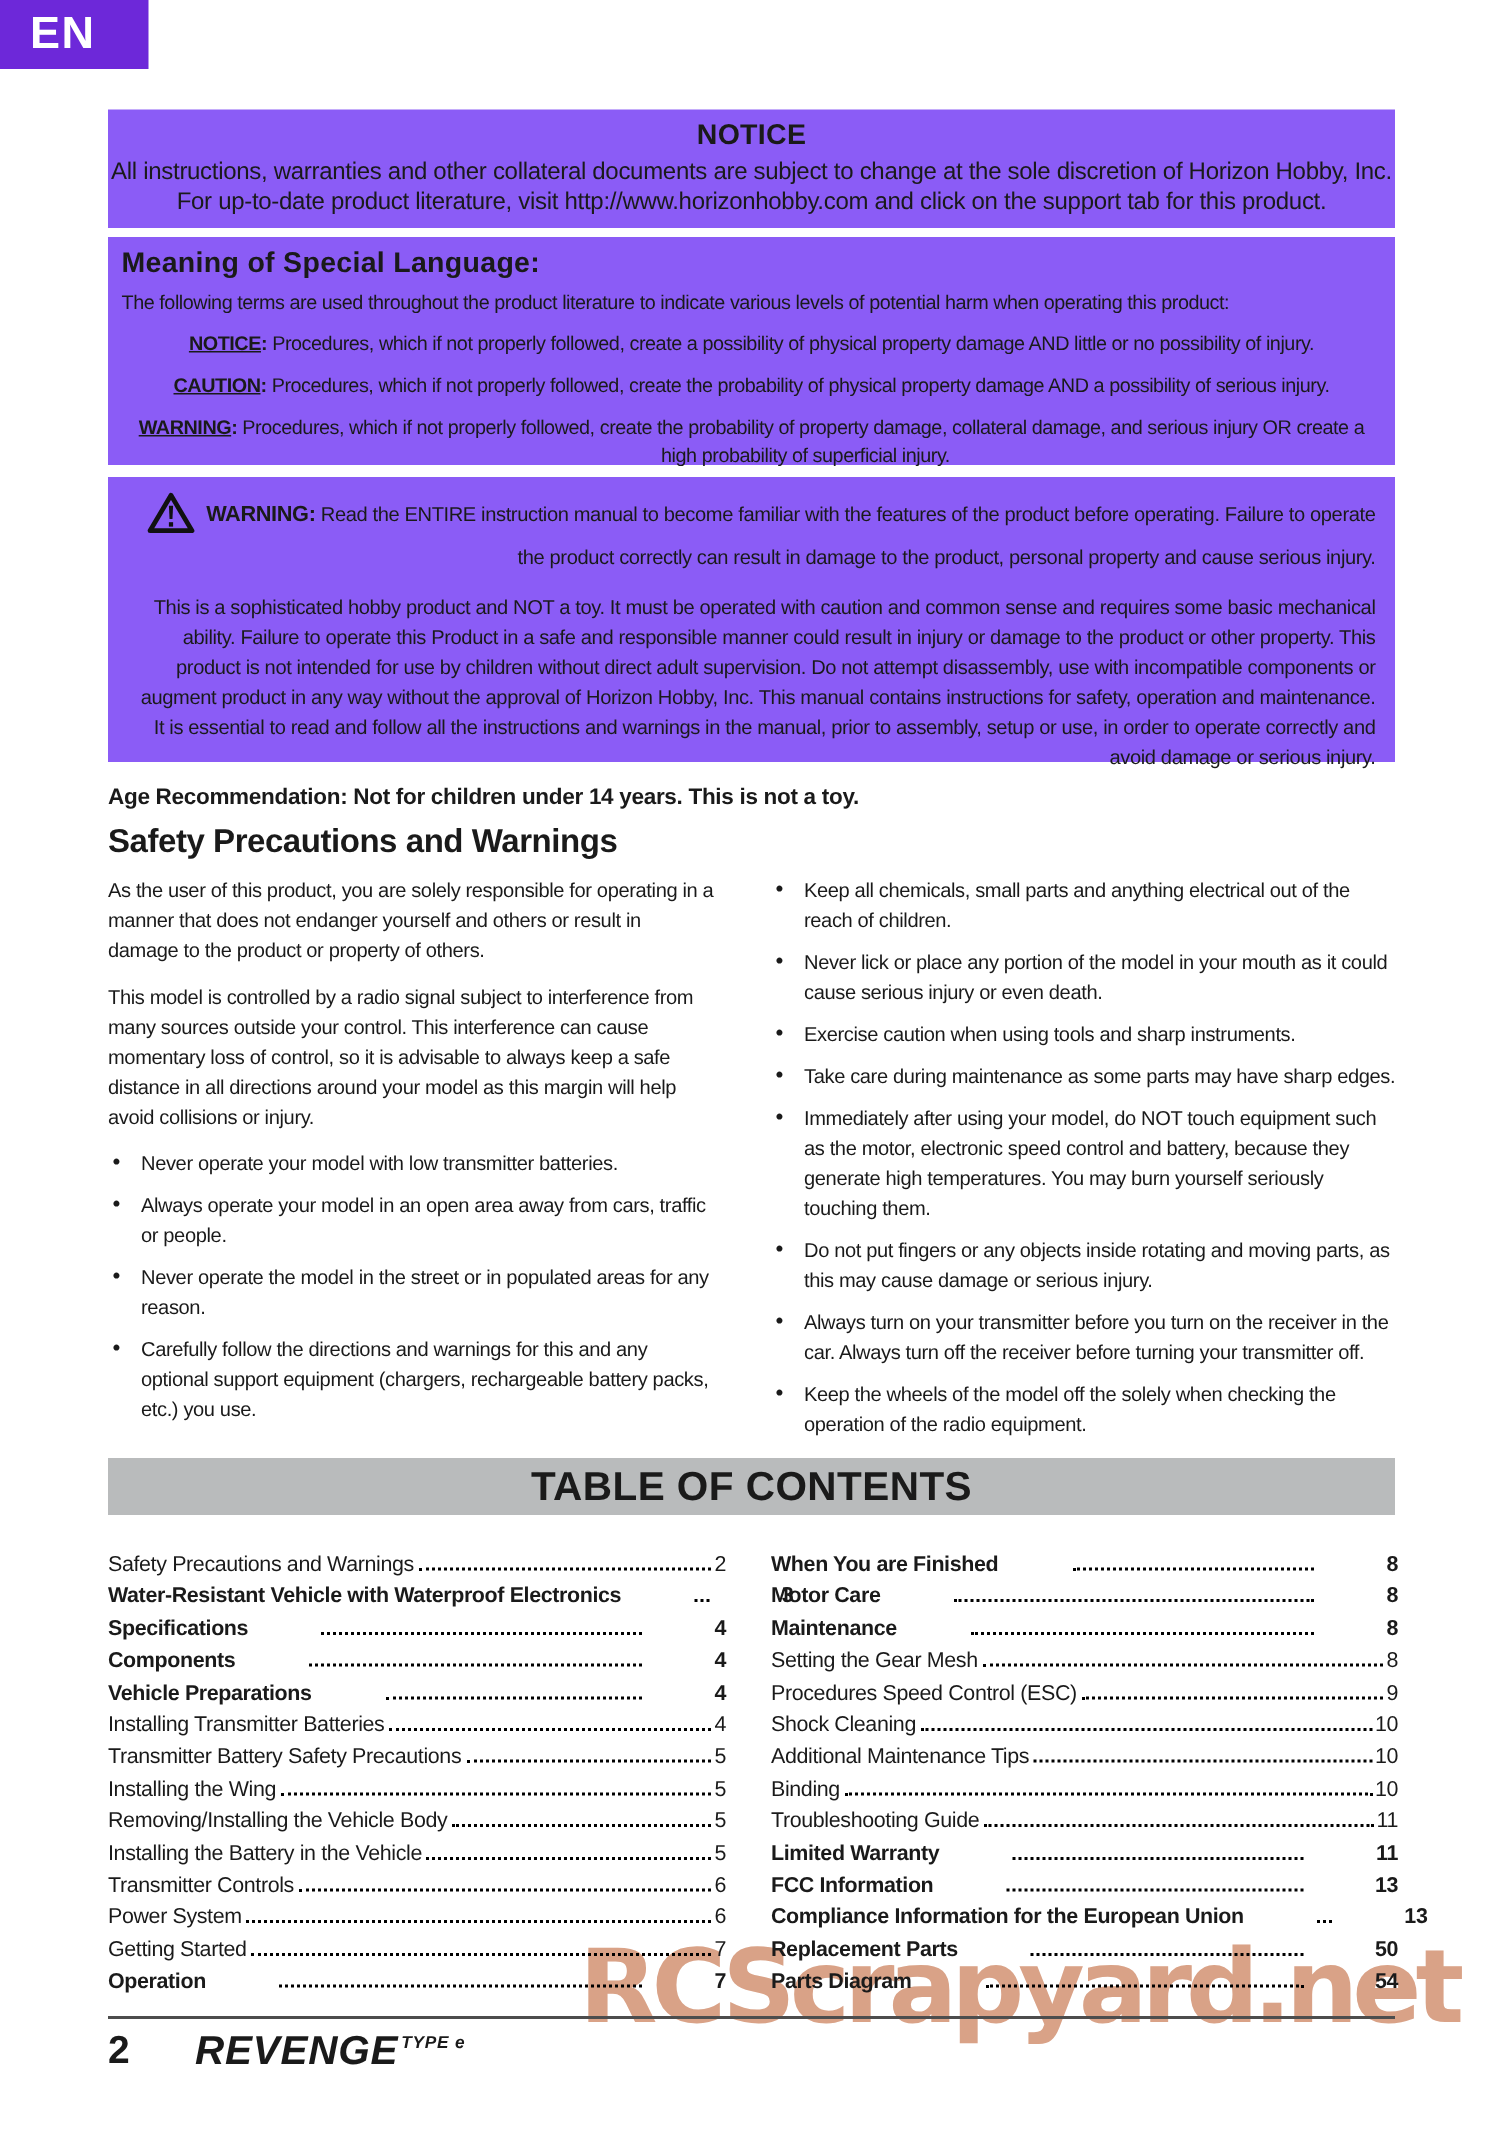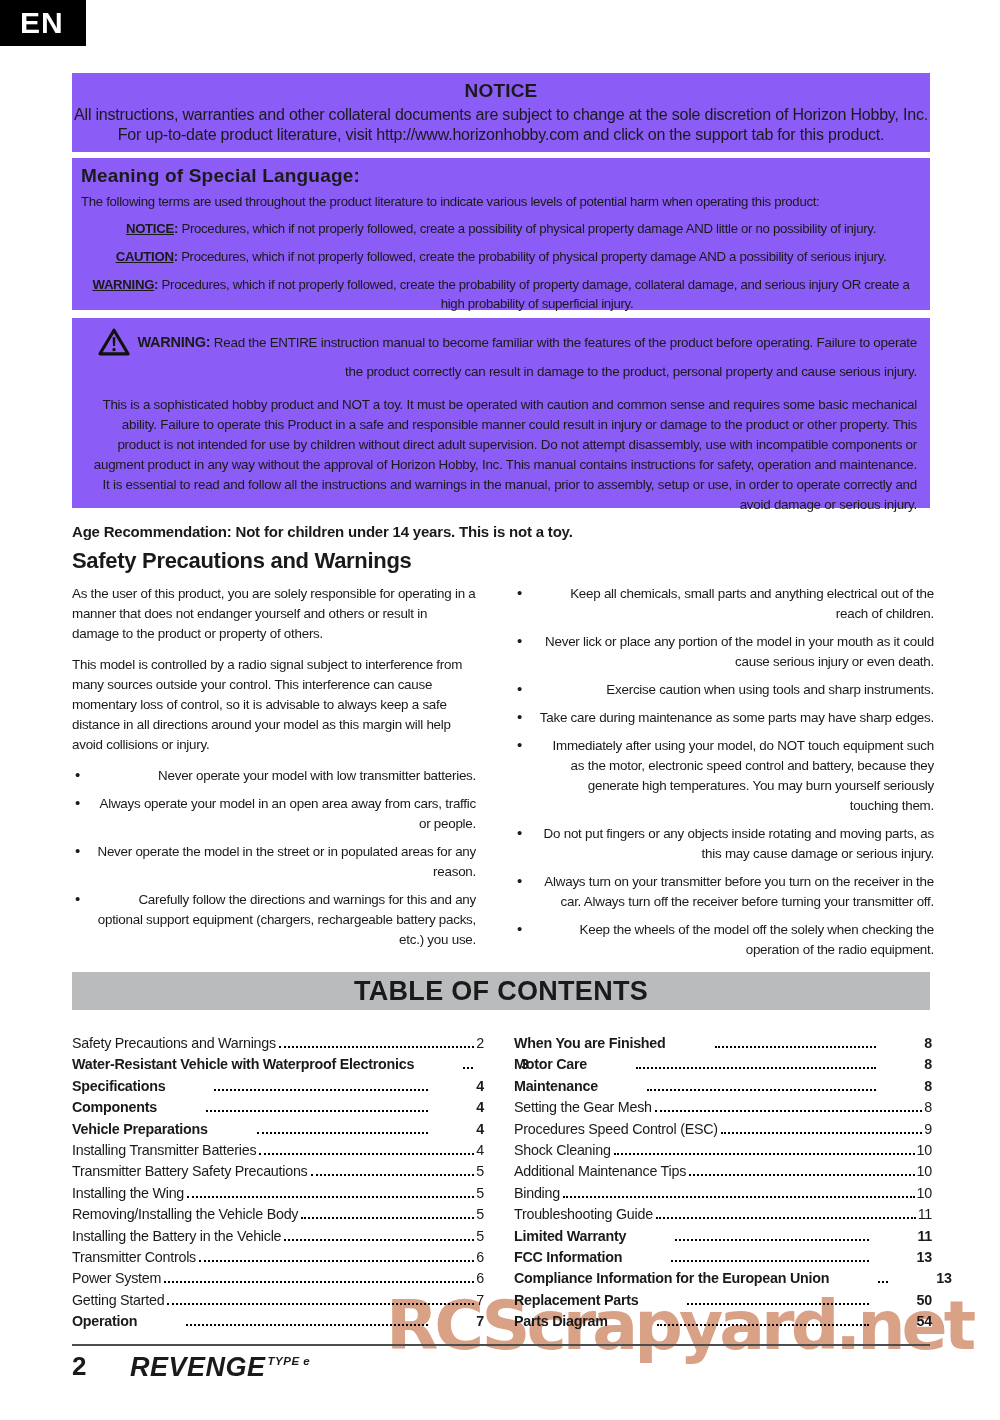--- a/index.html
+++ b/index.html
@@ -1,20 +1,20 @@
 <!DOCTYPE html>
 <html><head>
 <meta charset="utf-8">
 <style>
   html,body{margin:0;padding:0;background:#ffffff;}
   body{width:1000px;height:1420px;position:relative;font-family:"Liberation Sans",sans-serif;color:#1a1a1a;overflow:hidden;}
   .page{position:absolute;inset:0;}
   .layer-content{position:relative;z-index:2;}
   
-  .en-tag{position:absolute;top:0;left:0;width:86px;height:46px;background:#000000;color:#fff;
+  .en-tag{position:absolute;top:0;left:0;width:99px;height:46px;background:#6d28d9;color:#fff;
     font-weight:bold;font-size:30px;display:flex;align-items:center;padding-left:20px;box-sizing:border-box;letter-spacing:1px;}
   
   .graybox{position:absolute;left:72px;width:858px;background:#8b5cf6;box-sizing:border-box;}
   .notice-box{top:73px;height:79px;text-align:center;padding-top:7px;}
   .box-title{font-weight:bold;font-size:19px;letter-spacing:0.2px;margin:0 0 3px 0;}
   .box-line{font-size:16px;letter-spacing:-0.2px;line-height:20px;margin:0;}
   .meaning-box{top:158px;height:152px;padding:7px 9px 0 9px;}
   .meaning-box .box-title{margin-bottom:5px;}
   .intro-line{font-size:13.2px;letter-spacing:-0.3px;line-height:19px;margin:0 0 8px 0;text-align:left;}
   .term{font-size:13.2px;letter-spacing:-0.3px;line-height:19px;margin:0 0 9px 0;text-align:center;
@@ -29,21 +29,21 @@
   .warn-p2{margin-top:13px;}
   
   .age-line{position:absolute;left:72px;top:523px;width:858px;font-weight:bold;font-size:15px;letter-spacing:-0.2px;}
   .section-heading{position:absolute;left:72px;top:548px;font-weight:bold;font-size:22px;letter-spacing:-0.3px;}
   
   .col{position:absolute;top:584px;font-size:13.4px;letter-spacing:-0.25px;line-height:20px;}
   .col-left{left:72px;width:404px;}
   .col-right{left:514px;width:420px;}
   .col p{margin:0 0 11px 0;}
   ul.bullets{list-style:none;margin:0;padding:0;}
-  ul.bullets li{position:relative;padding-left:22px;margin-bottom:8px;text-align:right;}
+  ul.bullets li{position:relative;padding-left:22px;margin-bottom:8px;}
   ul.bullets li::before{content:"\2022";position:absolute;left:3px;top:-1px;font-size:15px;}
   
   .toc-bar{top:972px;height:38px;background:#b9bbbc;text-align:center;display:flex;align-items:center;justify-content:center;}
   .toc-bar-title{font-weight:bold;font-size:27px;letter-spacing:0.3px;}
   .toc-col{position:absolute;top:1035px;font-size:14.3px;letter-spacing:-0.25px;}
   .toc-left{left:72px;width:412px;}
   .toc-right{left:514px;width:418px;}
   .toc-row{display:flex;align-items:baseline;height:21.4px;}
   .toc-row.bold{font-weight:bold;gap:46px;}
   .toc-label{white-space:nowrap;}

